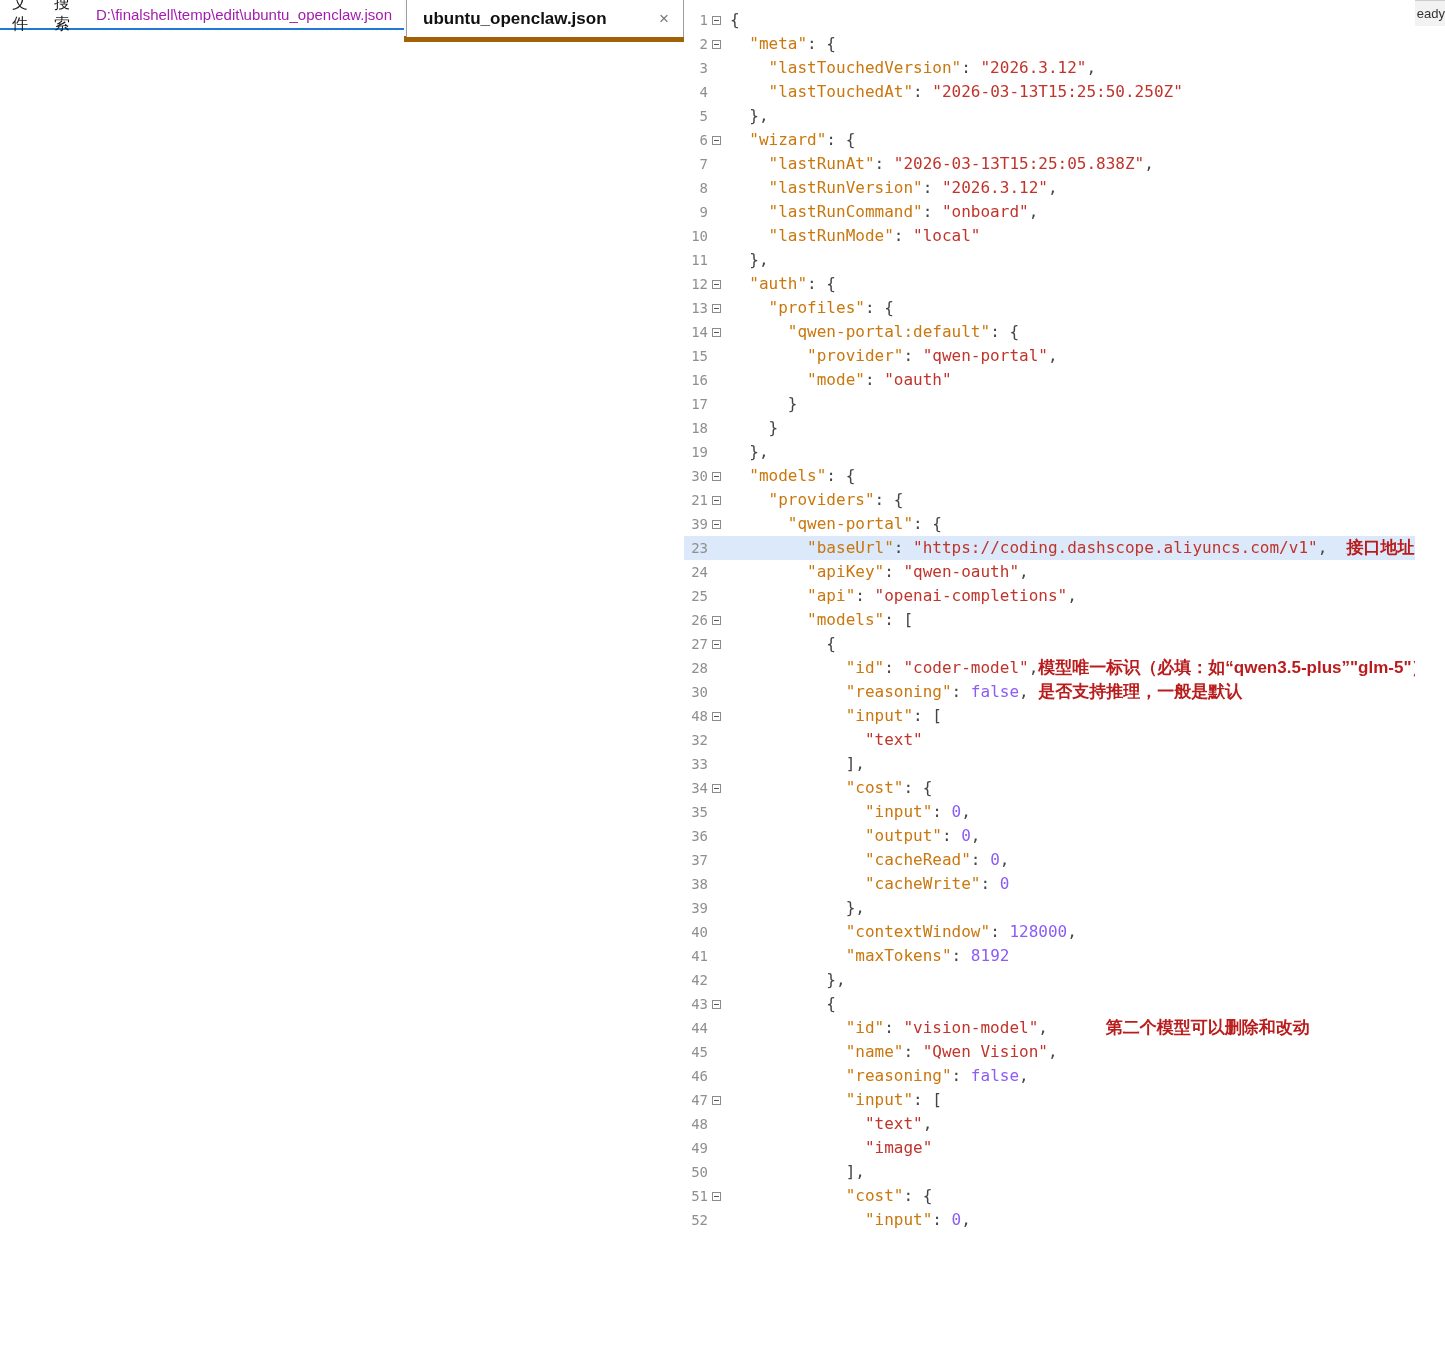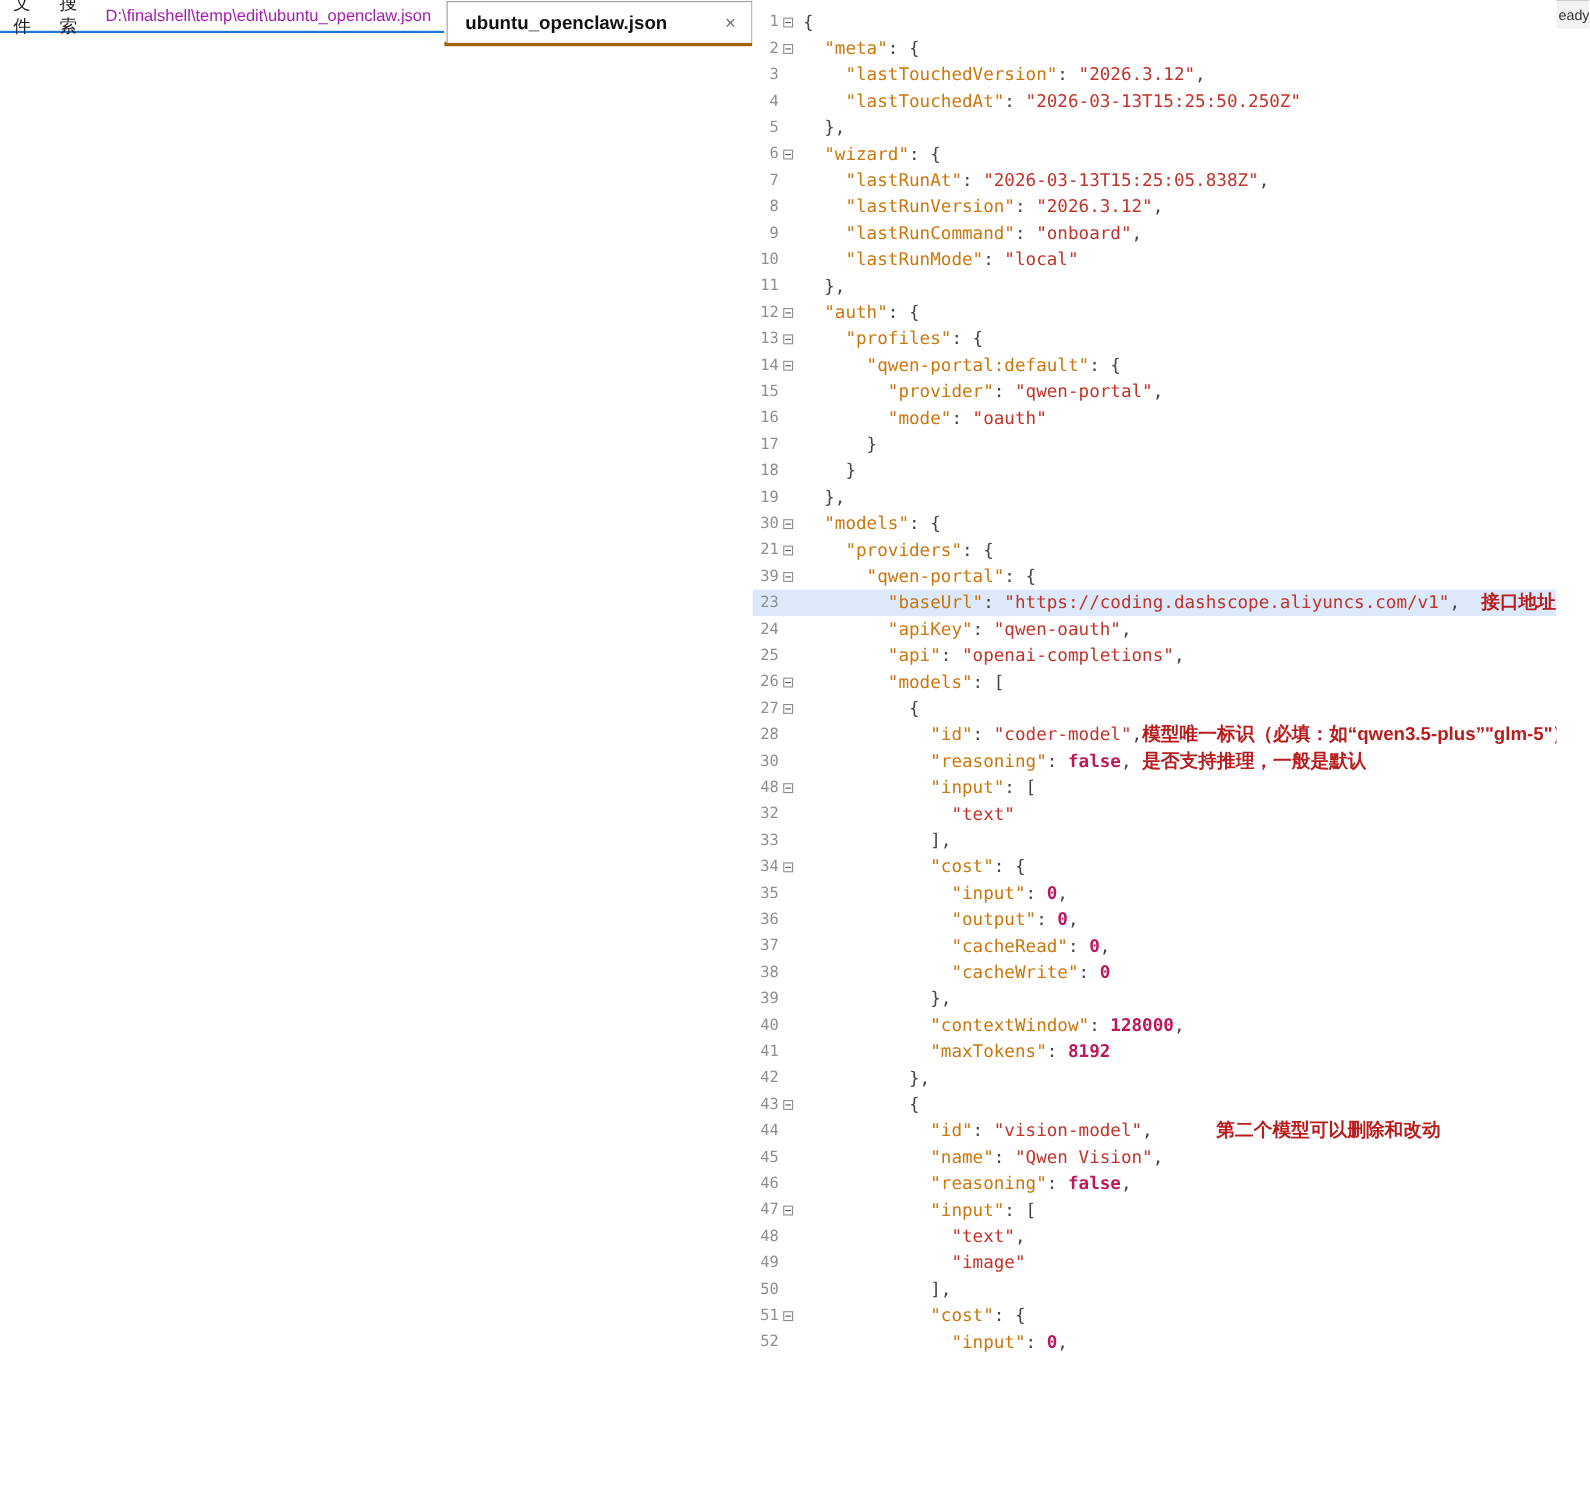--- a/index.html
+++ b/index.html
@@ -20,21 +20,21 @@
     border-bottom:2px solid #1e7ad4;
     font-size:16px; color:#1b1b1b;
   }
   .menu-item { margin-right:26px; cursor:default; }
   .file-path { margin-left:auto; color:#a21caf; font-size:15px; }
 
   
   .tab-bar {
     height:42px; flex:0 0 42px;
     background:#fafafa;
-    border-bottom:4px solid #a16207;
+    border-bottom:6px solid #a16207;
     display:flex; align-items:flex-end;
     padding-left:2px;
   }
   .tab {
     height:38px; min-width:278px;
     background:#ffffff;
     border:1px solid #9e9e9e;
     border-bottom:none;
     margin-bottom:-1px;
     display:flex; align-items:center;
@@ -69,21 +69,21 @@
   }
   .fold::after {
     content:""; position:absolute; left:1px; right:1px; top:3px;
     border-top:1px solid #555;
   }
   .fold.nofold { border-color:transparent; background:transparent; }
   .fold.nofold::after { display:none; }
   .code-text { white-space:pre; }
   .tk-key { color:#c9770e; }
   .tk-str { color:#c0342b; }
-  .tk-num { color:#be185d;font-weight:bold; }
+  .tk-num { color:#8b5cf6; }
   .tk-pun { color:#444444; }
   .tk-ann {
     color:#b91c1c; font-weight:bold; font-size:17px;
     font-family:"Liberation Sans", sans-serif;
   }
 
   
   .status-bar {
     flex:0 0 26px; height:26px;
     background:#f2f2f2; border-top:1px solid #cccccc;

